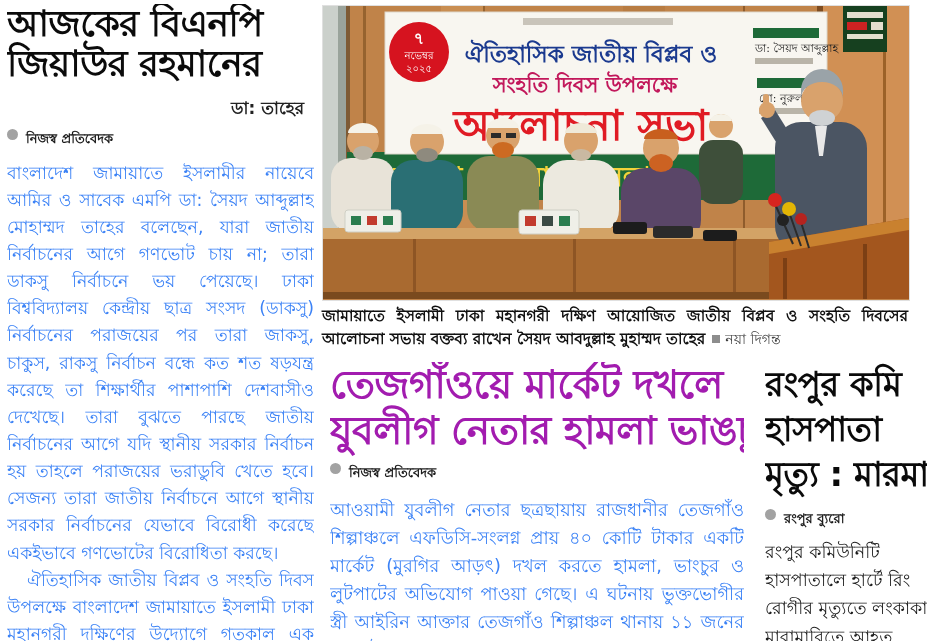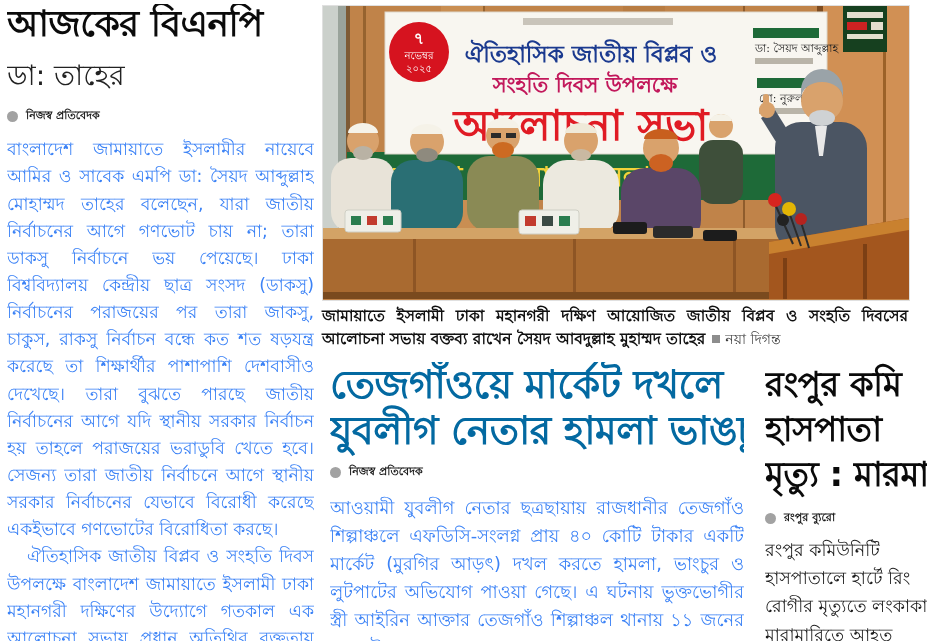--- a/index.html
+++ b/index.html
@@ -5,48 +5,49 @@
   html,body{margin:0;padding:0;}
   body{
     width:927px;height:641px;overflow:hidden;position:relative;
     background:#ffffff;color:#141414;
     font-family:"DejaVu Sans", sans-serif;
   }
   .abs{position:absolute;}
   
   #article-left{left:7px;top:4px;width:307px;height:637px;overflow:hidden;}
   .hl-left{font-size:36px;line-height:1.12;font-weight:bold;color:#0b0b0b;letter-spacing:-0.5px;}
-  .author-line{font-size:28px;padding-right:10px;margin-top:10px;color:#222;}
-  .byline-row{display:flex;align-items:center;gap:8px;font-weight:bold;font-size:11px;margin-top:6px;color:#1c1c1c;}
+  .author-line{font-size:17px;text-align:right;padding-right:10px;margin-top:10px;color:#222;font-weight:bold;}
+  .byline-row{display:flex;gap:8px;font-weight:bold;font-size:13px;margin-top:6px;color:#1c1c1c;}
   .byline-dot{width:11px;height:11px;border-radius:50%;background:#a2a2a2;flex:0 0 auto;}
   .body-text{font-size:17.3px;line-height:1.57;text-align:justify;color:#3b82f6;margin-top:10px;}
   .para2{text-indent:20px;margin-top:0;}
   
   #photo-wrap{left:322px;top:5px;width:586px;height:294px;background:#c08349;overflow:hidden;border:1px solid #e0e0e0;}
   #photo-wrap svg{display:block;}
   
   #photo-caption{left:322px;top:305px;width:586px;font-size:15.5px;font-weight:bold;line-height:1.5;text-align:justify;color:#101010;}
   .credit{font-weight:normal;color:#3f3f3f;font-size:14px;}
   .credit-square{display:inline-block;width:8px;height:8px;background:#8d8d8d;margin:0 5px 1px 7px;}
   
   #article-middle{left:330px;top:362px;width:414px;height:279px;overflow:hidden;}
-  .hl-mid{font-size:39px;line-height:1.17;font-weight:bold;color:#0369a1;letter-spacing:-0.5px;white-space:nowrap;}
+  .hl-mid{font-size:39px;line-height:1.17;font-weight:bold;color:#a21caf;letter-spacing:-0.5px;white-space:nowrap;}
   #article-middle .body-text{font-size:17.8px;margin-top:12px;}
   
   #article-right{left:765px;top:362px;width:220px;height:279px;overflow:hidden;}
   .hl-right{font-size:34px;line-height:1.32;font-weight:bold;color:#0a0a0a;white-space:nowrap;letter-spacing:-0.5px;}
   .r-body{font-size:17.5px;line-height:1.62;white-space:nowrap;color:#1a1a1a;}
   #article-right .byline-row{margin-top:12px;margin-bottom:8px;}
 </style>
 </head>
 <body>
 
 <div class="abs" id="article-left">
   <div class="hl-left">
     <div>আজকের বিএনপি</div>
+    <div>জিয়াউর রহমানের</div>
   </div>
   <div class="author-line">ডা: তাহের</div>
   <div class="byline-row">
     <span class="byline-dot"></span>
     <span>নিজস্ব প্রতিবেদক</span>
   </div>
   <div class="body-text">বাংলাদেশ জামায়াতে ইসলামীর নায়েবে আমির ও সাবেক এমপি ডা: সৈয়দ আব্দুল্লাহ মোহাম্মদ তাহের বলেছেন, যারা জাতীয় নির্বাচনের আগে গণভোট চায় না; তারা ডাকসু নির্বাচনে ভয় পেয়েছে। ঢাকা বিশ্ববিদ্যালয় কেন্দ্রীয় ছাত্র সংসদ (ডাকসু) নির্বাচনের পরাজয়ের পর তারা জাকসু, চাকুস, রাকসু নির্বাচন বন্ধে কত শত ষড়যন্ত্র করেছে তা শিক্ষার্থীর পাশাপাশি দেশবাসীও দেখেছে। তারা বুঝতে পারছে জাতীয় নির্বাচনের আগে যদি স্থানীয় সরকার নির্বাচন হয় তাহলে পরাজয়ের ভরাডুবি খেতে হবে। সেজন্য তারা জাতীয় নির্বাচনে আগে স্থানীয় সরকার নির্বাচনের যেভাবে বিরোধী করেছে একইভাবে গণভোটের বিরোধিতা করছে।</div>
   <div class="body-text para2">
     <span>ঐতিহাসিক জাতীয় বিপ্লব ও সংহতি দিবস উপলক্ষে বাংলাদেশ জামায়াতে ইসলামী ঢাকা মহানগরী দক্ষিণের উদ্যোগে গতকাল এক আলোচনা সভায় প্রধান অতিথির বক্তৃতায় তিনি এ কথা বলেন। এ সময় তিনি আরো বলেন, ‘সিপাহি-জনতার বিপ্লব আর ছাত্র-জনতার বিপ্লব একই সূত্রে গাঁথা’। সিপাহি-জনতার বিপ্লব-পরবর্তী</span>
   </div>

